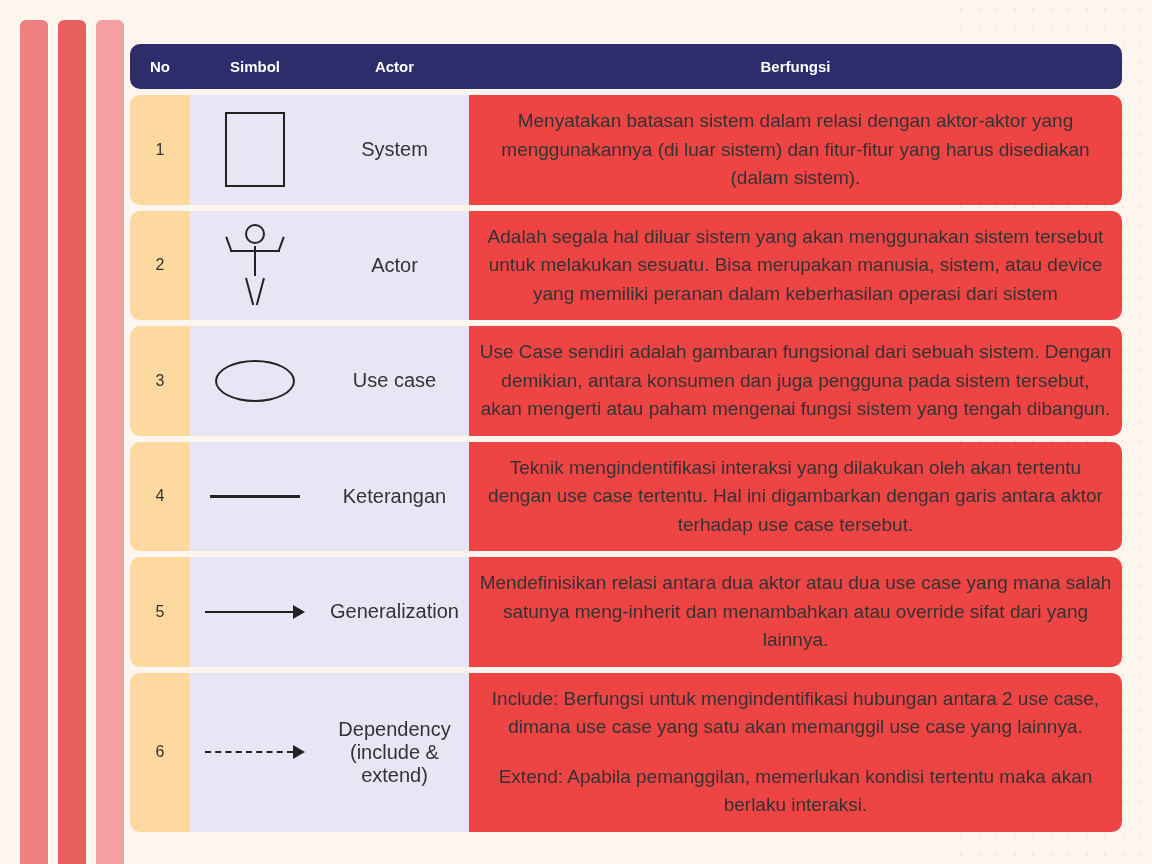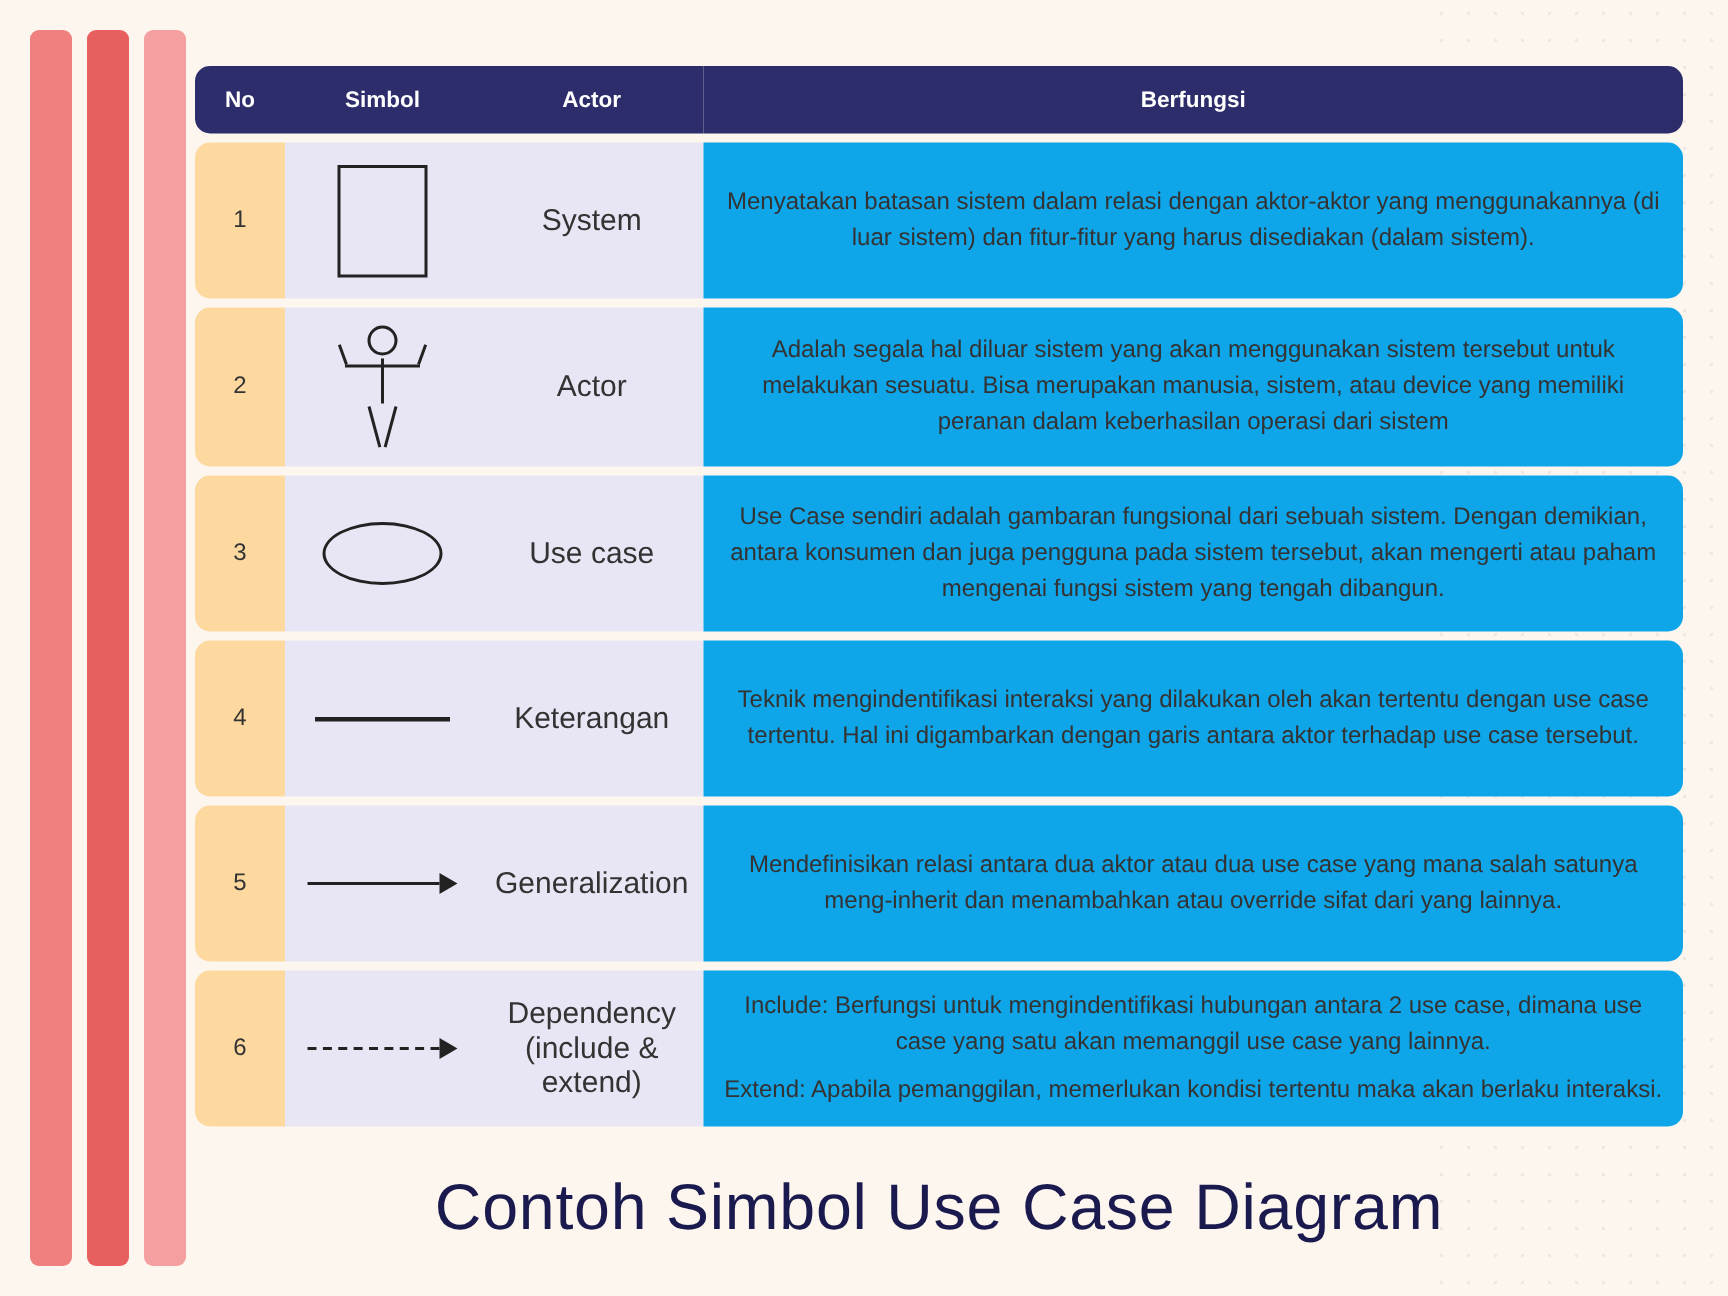--- a/index.html
+++ b/index.html
@@ -83,24 +83,24 @@
     }
 
     .td-nama {
       background-color: #e8e6f5;
       width: 140px;
       font-size: 20px;
       color: #333;
     }
 
     .td-keterangan {
-      background-color: #0ea5e9;
+      background-color: #ef4444;
       border-radius: 0 10px 10px 0;
       text-align: center;
-      font-size: 16px;
+      font-size: 19px;
       color: #333;
       line-height: 1.5;
       padding: 16px 20px;
     }
 
     
     .symbol-container {
       display: flex;
       align-items: center;
       justify-content: center;
@@ -352,21 +352,21 @@
           <td class="td-simbol">
             <div class="symbol-container">
               <div class="symbol-dashed-arrow">
       <div class="dashed-line"></div>
       <div class="arrow-head"></div>
     </div>
             </div>
           </td>
           <td class="td-nama">Dependency<br>(include &amp;<br>extend)</td>
           <td class="td-keterangan">
-            <p style="margin-bottom: 8px;">Include: Berfungsi untuk mengindentifikasi hubungan antara 2 use case, dimana use case yang satu akan memanggil use case yang lainnya.</p>
+            <p style="margin-bottom: 21px;">Include: Berfungsi untuk mengindentifikasi hubungan antara 2 use case, dimana use case yang satu akan memanggil use case yang lainnya.</p>
             <p>Extend: Apabila pemanggilan, memerlukan kondisi tertentu maka akan berlaku interaksi.</p>
           </td>
         </tr>
       </tbody>
   </table>
 
   <div class="footer-title">Contoh Simbol Use Case Diagram</div>
 </div>
 
 </body></html>

